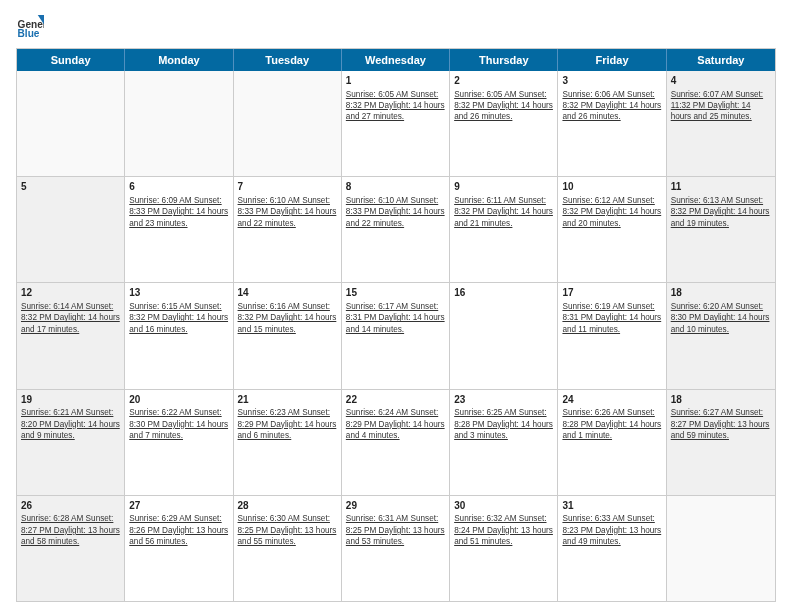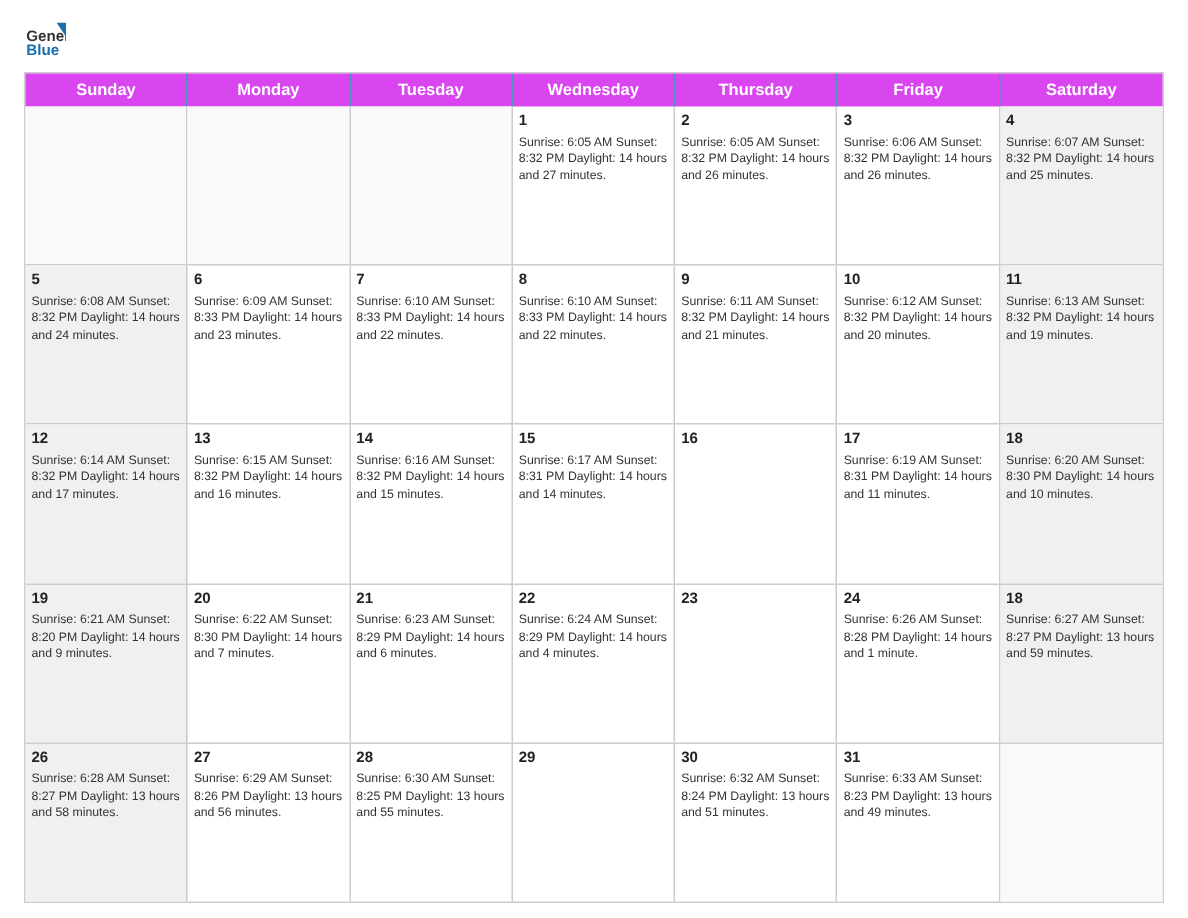--- a/index.html
+++ b/index.html
@@ -47,21 +47,21 @@
     }
     .calendar {
       flex: 1;
       display: flex;
       flex-direction: column;
       border: 1px solid #ccc;
     }
     .cal-header {
       display: grid;
       grid-template-columns: repeat(7, 1fr);
-      background: #d946ef;
+      background: #0369a1;
     }
     .cal-header-cell {
       color: #fff;
       font-size: 11px;
       font-weight: bold;
       text-align: center;
       padding: 5px 2px;
       border-right: 1px solid #5090c0;
     }
     .cal-header-cell:last-child { border-right: none; }
@@ -93,20 +93,21 @@
       font-size: 10px;
       font-weight: bold;
       color: #222;
       display: block;
       margin-bottom: 1px;
     }
     .cell-text {
       font-size: 8.2px;
       color: #333;
       line-height: 1.4;
+      text-decoration: underline;
     }
   </style>
 </head>
 <body>
 
 <div class="page">
   <div class="header">
     <div class="logo">
       <svg class="logo-icon" viewBox="0 0 36 36">
         <text x="2" y="20" font-size="13" font-weight="bold" fill="#333" font-family="Arial">General</text>
@@ -152,32 +153,28 @@
           <div class="cal-cell">
             <span class="day-num">3</span>
             <div class="cell-text">Sunrise: 6:06 AM
 Sunset: 8:32 PM
 Daylight: 14 hours
 and 26 minutes.</div>
           </div>
           <div class="cal-cell shaded">
             <span class="day-num">4</span>
             <div class="cell-text">Sunrise: 6:07 AM
-Sunset: 8:32 PM
+Sunset: 11:32 PM
 Daylight: 14 hours
 and 25 minutes.</div>
           </div>
         </div>
         <div class="cal-row">
           <div class="cal-cell shaded">
             <span class="day-num">5</span>
-            <div class="cell-text">Sunrise: 6:08 AM
-Sunset: 8:32 PM
-Daylight: 14 hours
-and 24 minutes.</div>
           </div>
           <div class="cal-cell">
             <span class="day-num">6</span>
             <div class="cell-text">Sunrise: 6:09 AM
 Sunset: 8:33 PM
 Daylight: 14 hours
 and 23 minutes.</div>
           </div>
           <div class="cal-cell">
             <span class="day-num">7</span>
@@ -286,20 +283,24 @@
           </div>
           <div class="cal-cell">
             <span class="day-num">22</span>
             <div class="cell-text">Sunrise: 6:24 AM
 Sunset: 8:29 PM
 Daylight: 14 hours
 and 4 minutes.</div>
           </div>
           <div class="cal-cell">
             <span class="day-num">23</span>
+            <div class="cell-text">Sunrise: 6:25 AM
+Sunset: 8:28 PM
+Daylight: 14 hours
+and 3 minutes.</div>
           </div>
           <div class="cal-cell">
             <span class="day-num">24</span>
             <div class="cell-text">Sunrise: 6:26 AM
 Sunset: 8:28 PM
 Daylight: 14 hours
 and 1 minute.</div>
           </div>
           <div class="cal-cell shaded">
             <span class="day-num">18</span>
@@ -326,20 +327,24 @@
           </div>
           <div class="cal-cell">
             <span class="day-num">28</span>
             <div class="cell-text">Sunrise: 6:30 AM
 Sunset: 8:25 PM
 Daylight: 13 hours
 and 55 minutes.</div>
           </div>
           <div class="cal-cell">
             <span class="day-num">29</span>
+            <div class="cell-text">Sunrise: 6:31 AM
+Sunset: 8:25 PM
+Daylight: 13 hours
+and 53 minutes.</div>
           </div>
           <div class="cal-cell">
             <span class="day-num">30</span>
             <div class="cell-text">Sunrise: 6:32 AM
 Sunset: 8:24 PM
 Daylight: 13 hours
 and 51 minutes.</div>
           </div>
           <div class="cal-cell">
             <span class="day-num">31</span>

